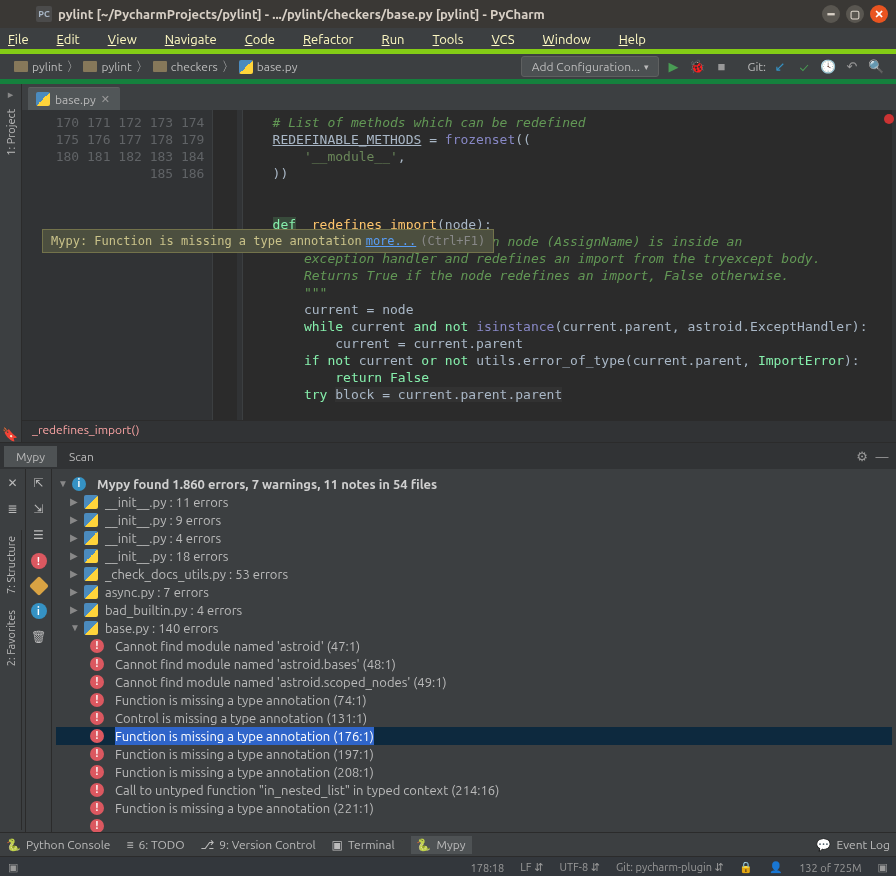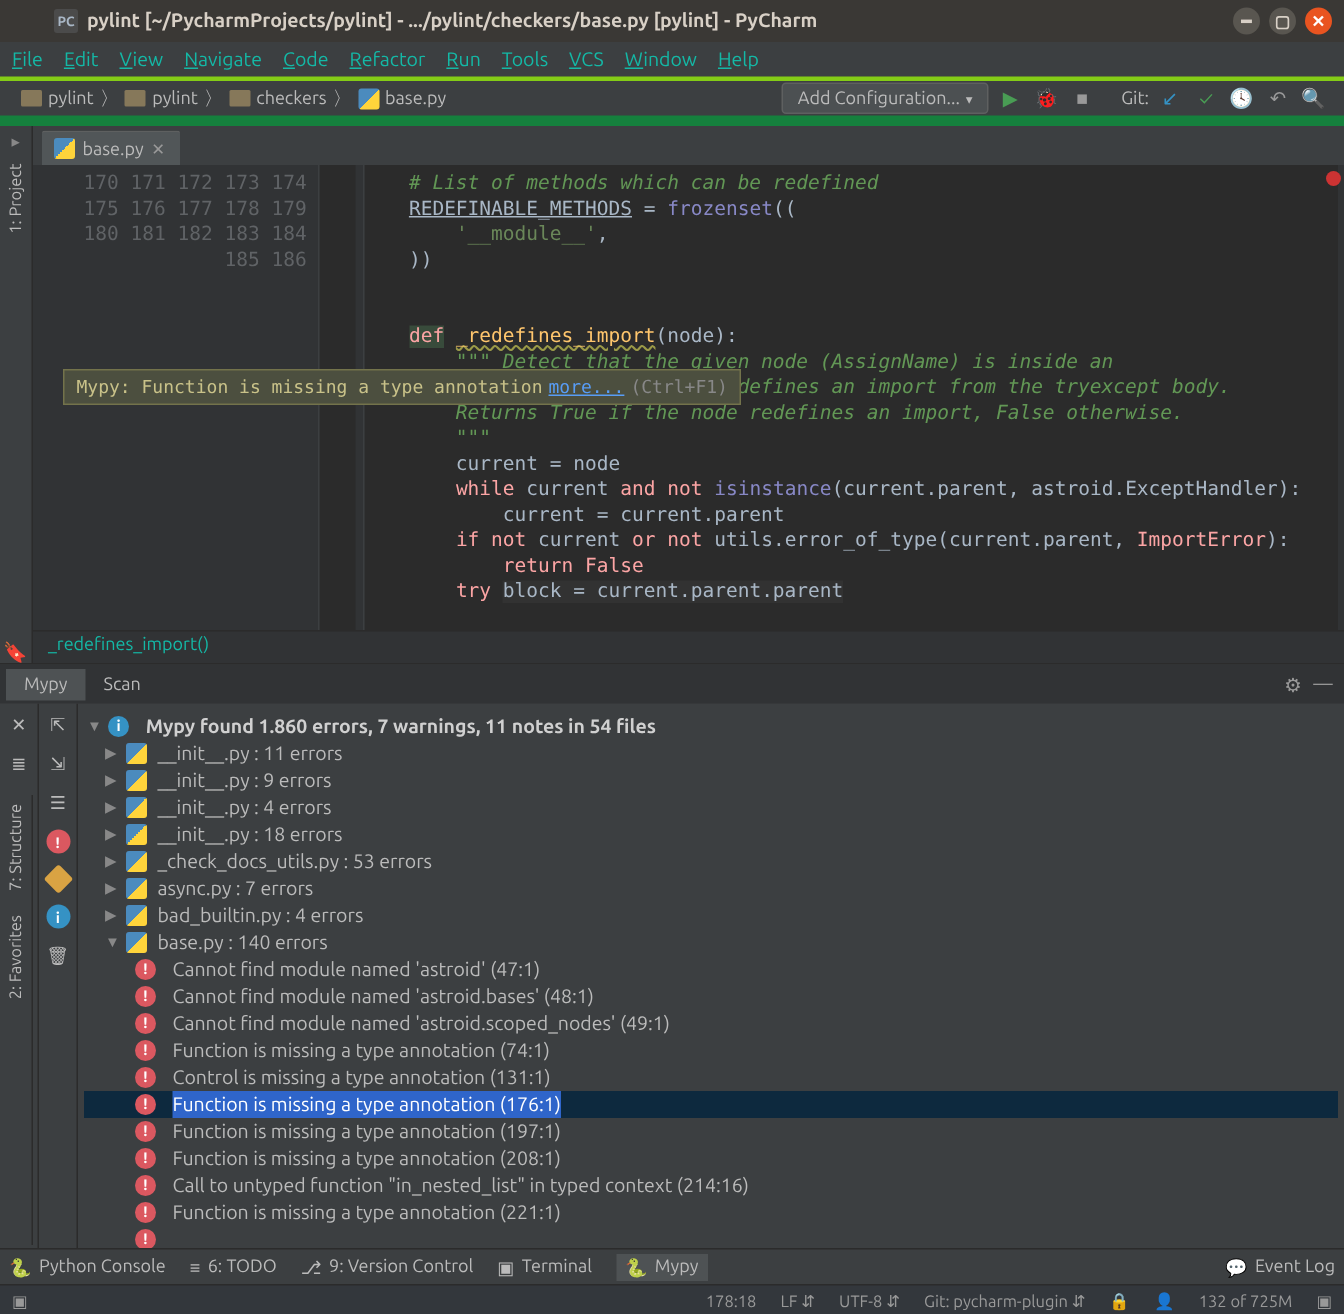--- a/index.html
+++ b/index.html
@@ -4,24 +4,24 @@
 <style>
 * { margin:0; padding:0; box-sizing:border-box; }
 body { font-family:"Segoe UI",Ubuntu,Arial,sans-serif; font-size:13px; background:#3c3f41; color:#bbb; width:896px; height:876px; overflow:hidden; position:relative; }
 .titlebar { background:#3a3835; height:28px; display:flex; align-items:center; padding:0 8px; color:#d8d0c6; font-size:13px; font-weight:bold; }
 .titlebar .spacer { flex:1; }
 .titlebar .wbtn { width:18px; height:18px; border-radius:9px; margin-left:6px; display:flex; align-items:center; justify-content:center; font-size:11px; }
 .wbtn.min { background:#595650; color:#d8d0c6;}
 .wbtn.max { background:#595650; color:#d8d0c6;}
 .wbtn.close { background:#e95420; color:#fff;}
 .pycharm-icon { width:16px; height:16px; background:#4b4b4b; border-radius:2px; margin-right:6px; display:flex; align-items:center; justify-content:center; font-size:9px; color:#a9b7c6;margin-left:28px;}
-.menubar { background:#3c3f41; height:26px; display:flex; align-items:center; padding:0 8px; color:#14b8a6; gap:14px; border-bottom:3px solid #84cc16;}
+.menubar { background:#3c3f41; height:26px; display:flex; align-items:center; padding:0 8px; color:#fef9c3; gap:28px; border-bottom:5px solid #84cc16;}
 .menubar span { cursor:default; }
 .menubar span u { text-decoration:underline; }
-.navbar { background:#3c3f41; height:30px; display:flex; align-items:center; padding:0 10px; gap:4px; border-bottom:7px solid #15803d;}
+.navbar { background:#3c3f41; height:30px; display:flex; align-items:center; padding:0 10px; gap:4px; border-bottom:5px solid #15803d;}
 .crumb { display:flex; align-items:center; gap:4px; padding:2px 4px; color:#bbb; font-size:12px;}
 .folder-icon { width:14px; height:11px; background:#86785a; border-radius:1px; display:inline-block;}
 .pyfile-icon { width:14px; height:14px; background:linear-gradient(135deg,#4b8bbe 50%,#ffd43b 50%); border-radius:2px; display:inline-block;}
 .navbar .spacer{flex:1;}
 .cfg-btn { background:#4c5052; border:1px solid #5e6060; color:#bbb; padding:3px 10px; border-radius:3px; font-size:12px; display:flex; align-items:center; gap:4px;}
 .tool-icon { width:20px; height:20px; display:flex; align-items:center; justify-content:center; font-size:13px; color:#999;}
 .tool-icon.play{color:#499c54;}
 .tool-icon.bug{color:#999;}
 .tool-icon.blue{color:#3592c4;}
 .tool-icon.green{color:#499c54;}
@@ -30,30 +30,30 @@
 .left-gutter { width:22px; background:#3c3f41; border-right:1px solid #2b2b2b; display:flex; flex-direction:column; align-items:center; padding-top:4px; gap:2px;}
 .vtab { writing-mode:vertical-rl; transform:rotate(180deg); font-size:11px; padding:6px 2px; color:#bbb;}
 .editor-col { flex:1; display:flex; flex-direction:column; background:#2b2b2b; position:relative;}
 .tabs { height:26px; background:#3c3f41; display:flex; align-items:flex-end;}
 .tab { background:#515658; padding:4px 10px 4px 8px; display:flex; align-items:center; gap:5px; font-size:12px; color:#bbb; border-top:1px solid #5e6060; margin-left:6px; border-radius:2px 2px 0 0;}
 .tab .close{font-size:11px; color:#999;}
 .editor { flex:1; display:flex; font-family:"DejaVu Sans Mono",Consolas,monospace; font-size:13px; overflow:hidden; position:relative; background:#2b2b2b;gap:24px;}
 .linenums { background:#313335; color:#606366; padding:4px 8px 4px 14px; text-align:right; line-height:17px; border-right:1px solid #3c3f41; user-select:none;}
 .fold-col { width:14px; background:#313335; border-right:1px solid #3c3f41;}
 .code { flex:1; padding:4px 0 4px 6px; line-height:17px; color:#a9b7c6; white-space:pre; position:relative;}
-.kw{color:#fca5a5;} .str{color:#6a8759;} .com{color:#629755; font-style:italic;} .fn{color:#ffc66d;} .bi{color:#8888c6;}
+.kw{color:#86efac;} .str{color:#6a8759;} .com{color:#629755; font-style:italic;} .fn{color:#ffc66d;} .bi{color:#8888c6;}
 .hl-def{background:#384b3b;}
 .squiggle{text-decoration:underline wavy #9b9a47;}
-.tooltip { position:absolute; left:20px; top:136px; background:#4c4f3f; border:1px solid #73734b; color:#c9c289; padding:4px 8px; font-size:12px; z-index:10; display:flex; align-items:center; gap:4px;}
+.tooltip { position:absolute; left:20px; top:119px; background:#4c4f3f; border:1px solid #73734b; color:#c9c289; padding:4px 8px; font-size:12px; z-index:10; display:flex; align-items:center; gap:4px;}
 .tooltip a{color:#589df6; text-decoration:underline;}
 .tooltip .hint{color:#888;}
 .error-strip{width:14px; background:#313335; position:relative;}
 .error-strip .eMark{position:absolute; right:2px; width:8px; height:2px;}
 .error-strip .red{background:#cc3333; width:10px;height:10px;border-radius:5px;top:4px;right:2px;}
-.breadcrumb-bar{height:22px; background:#313335; padding:2px 10px; font-size:12px; color:#14b8a6; border-top:1px solid #2b2b2b;}
+.breadcrumb-bar{height:22px; background:#313335; padding:2px 10px; font-size:12px; color:#fca5a5; border-top:1px solid #2b2b2b;}
 .bottom-panel { height:390px; display:flex; flex-direction:column; background:#3c3f41; border-top:1px solid #2b2b2b;}
 .bp-tabs{height:26px; background:#313335; display:flex; align-items:center; padding:0 4px;}
 .bp-tab{padding:4px 12px; font-size:12px; color:#bbb;}
 .bp-tab.active{background:#4e5254;}
 .bp-tabs .spacer{flex:1;}
 .bp-body{flex:1; display:flex; overflow:hidden;}
 .bp-toolcol{width:26px; background:#3c3f41; border-right:1px solid #2b2b2b; display:flex; flex-direction:column; align-items:center; padding:6px 0; gap:10px;}
 .bp-toolcol2{width:26px; background:#3c3f41; border-right:1px solid #2b2b2b; display:flex; flex-direction:column; align-items:center; padding:6px 0; gap:10px;}
 .mini-icon{width:16px;height:16px;display:flex;align-items:center;justify-content:center;font-size:12px;}
 .mini-icon.play{color:#499c54;}

